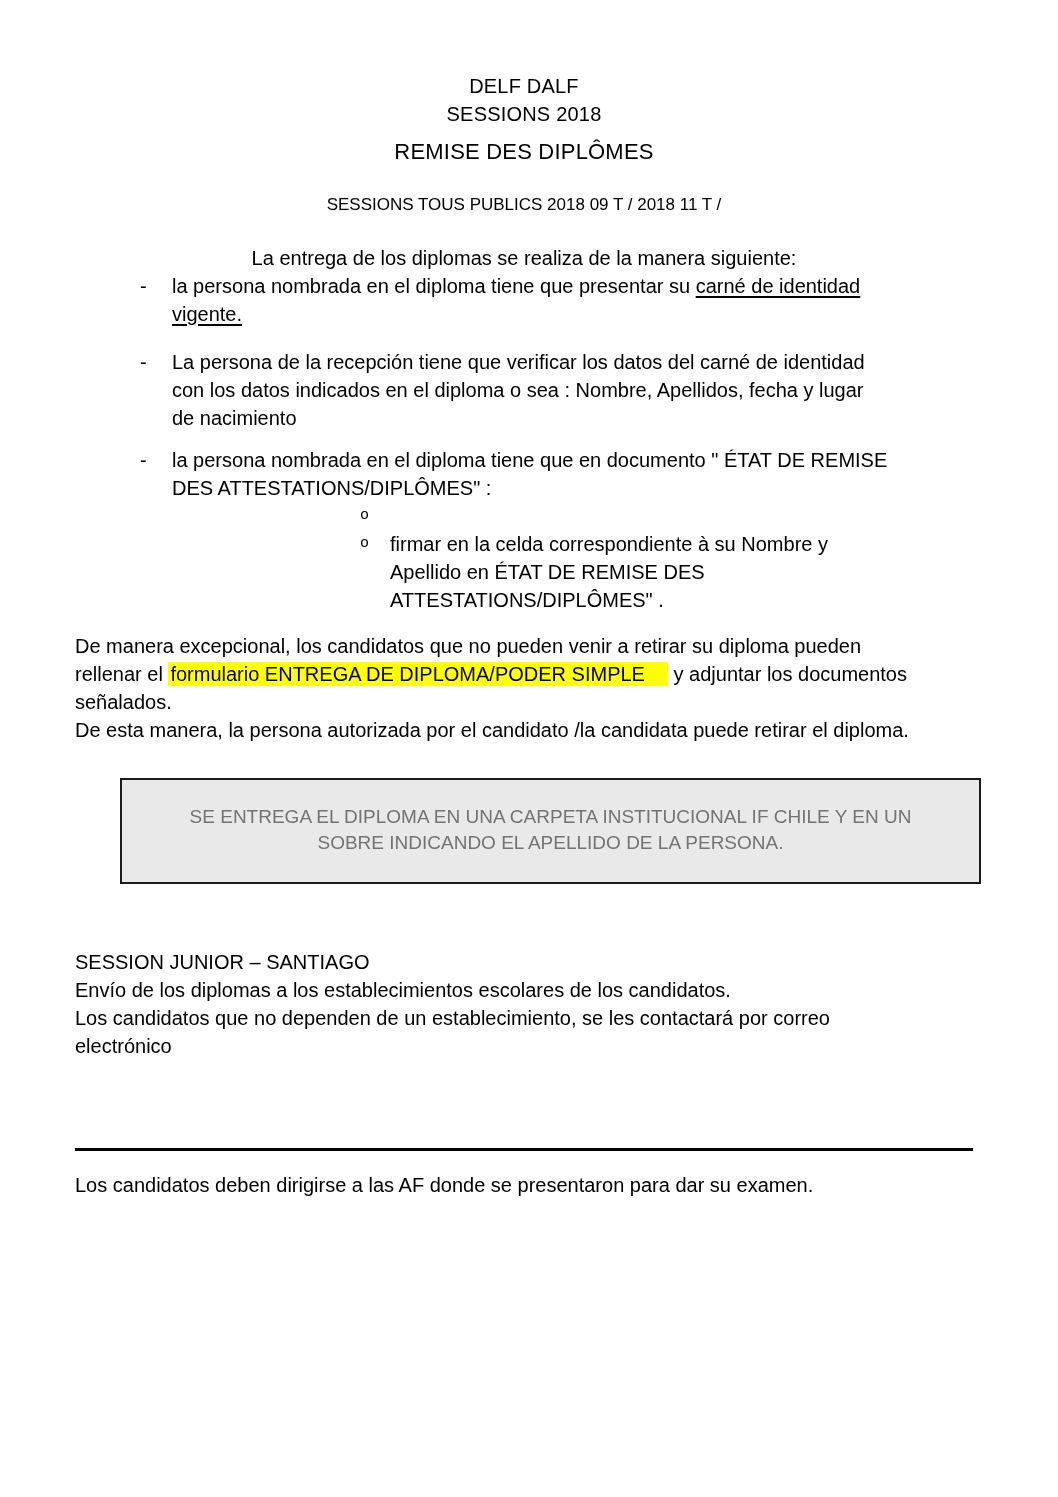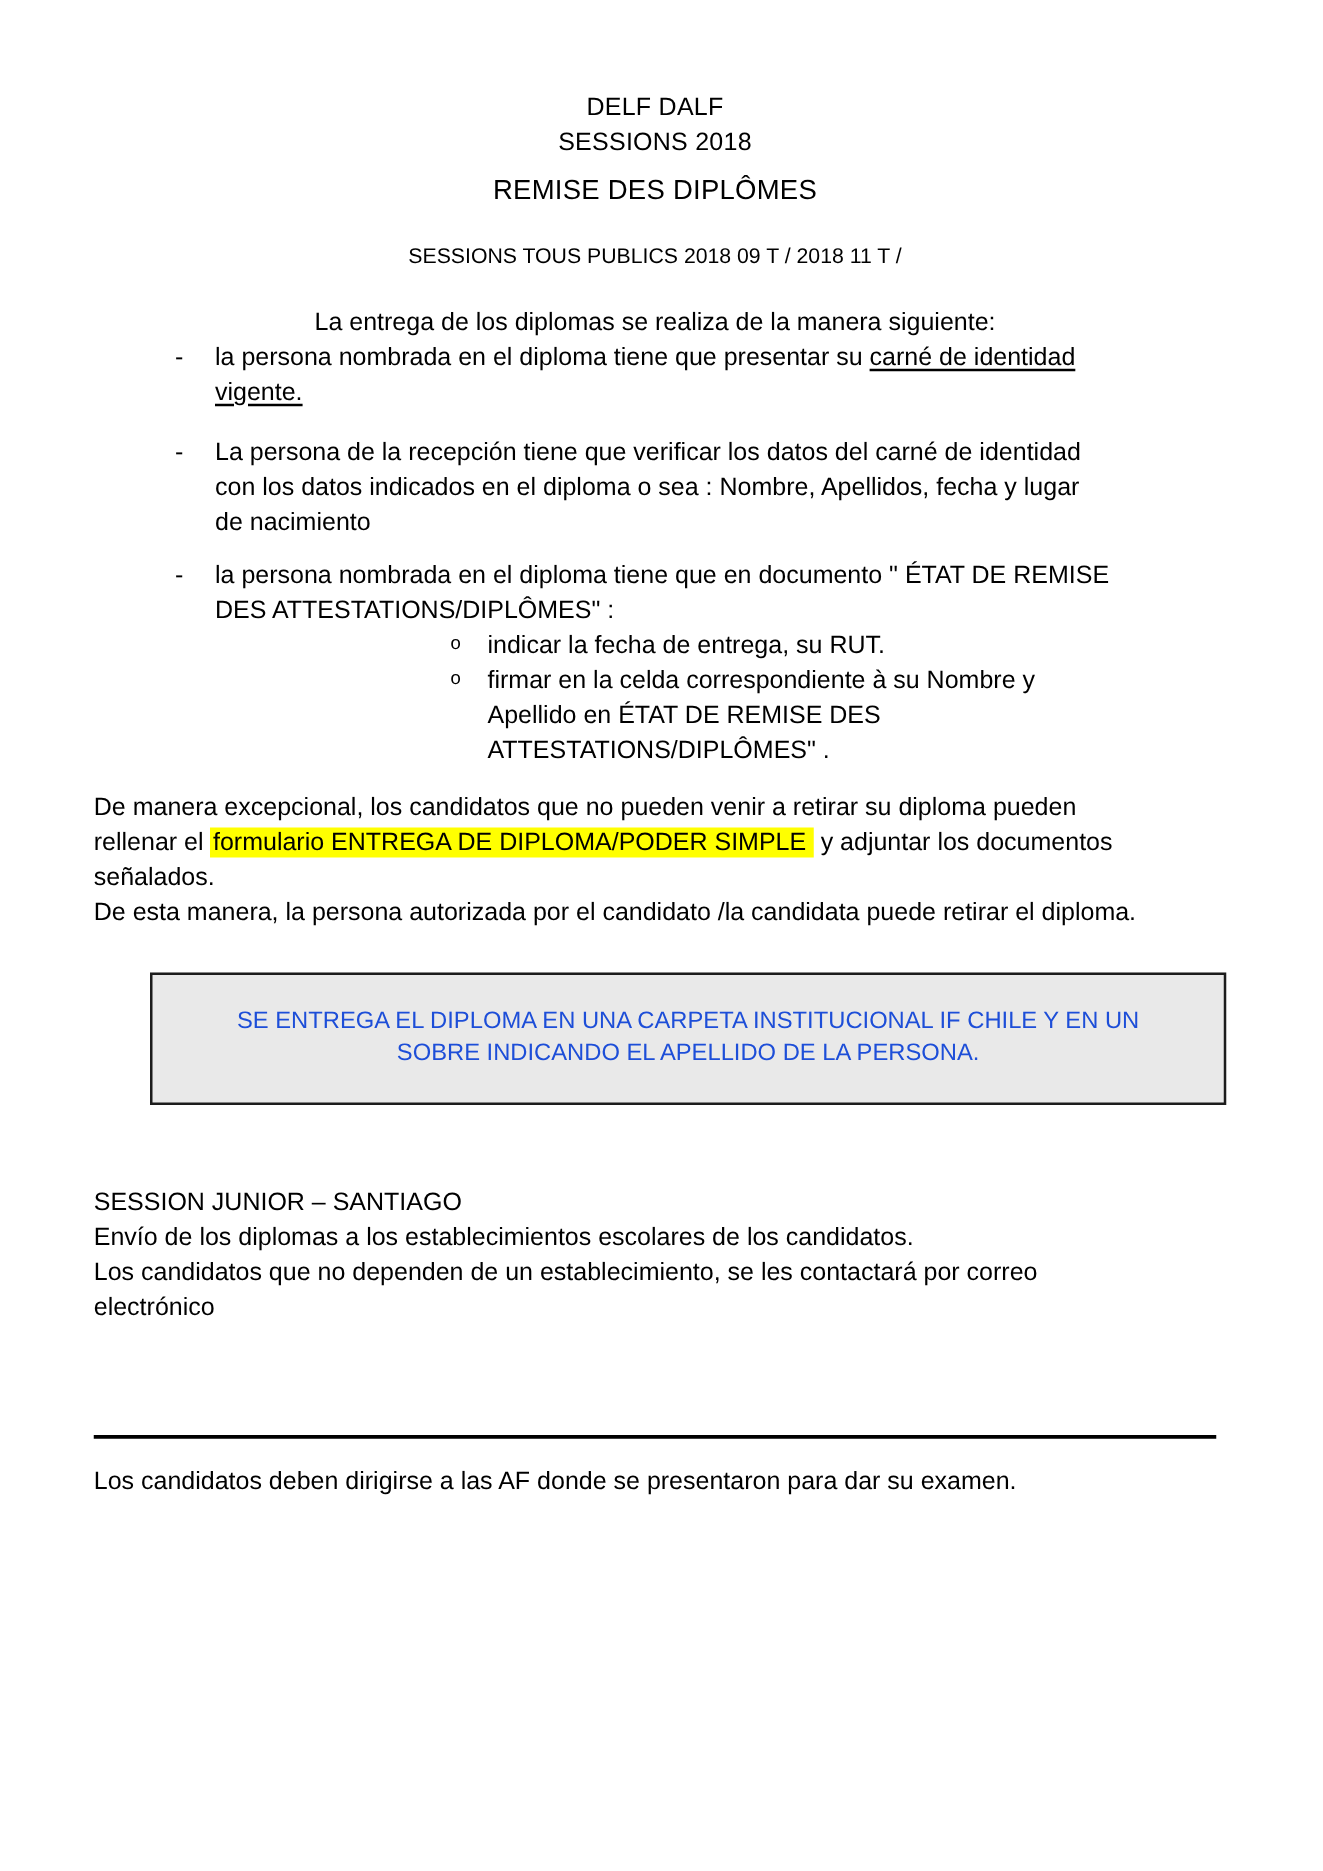--- a/index.html
+++ b/index.html
@@ -53,32 +53,32 @@
   }
 
   .underlined {
     text-decoration: underline;
     text-decoration-thickness: 2px;
     text-underline-offset: 3px;
   }
 
   .exception { margin-top: 18px; }
   .hl {
-    padding: 1px 6px 1px 2px;
+    padding: 1px 23px 1px 2px;
   }
 
   .notice-box {
     margin-top: 34px;
     margin-left: 45px;
     width: 861px;
     border: 2px solid #1c1c1c;
     padding: 24px 12px 26px 12px;
     text-align: center;
     font-size: 19px; line-height: 26px;
-    color: #1d4ed8;
+    color: #737373;
   }
 
   .section { }
   .junior { margin-top: 64px; }
   .divider {
     margin-top: 88px;
     border: none;
     border-top: 3px solid #000000;
     width: 100%;
   }
@@ -113,21 +113,20 @@
     </div>
 
     <div class="body-text bullet mt14">
       <span class="marker">-</span>
       <div class="t">la persona nombrada en el diploma tiene que en documento " ÉTAT DE REMISE
 DES ATTESTATIONS/DIPLÔMES" :</div>
     </div>
 
     <div class="body-text subbullet">
       <span class="marker">o</span>
-      <div class="t">indicar la fecha de entrega, su RUT.</div>
     </div>
 
     <div class="body-text subbullet">
       <span class="marker">o</span>
       <div class="t">firmar en la celda correspondiente à su Nombre y
 Apellido en ÉTAT DE REMISE DES
 ATTESTATIONS/DIPLÔMES" .</div>
     </div>
 
     <div class="body-text exception t"><span>De manera excepcional, los candidatos que no pueden venir a retirar su diploma pueden

